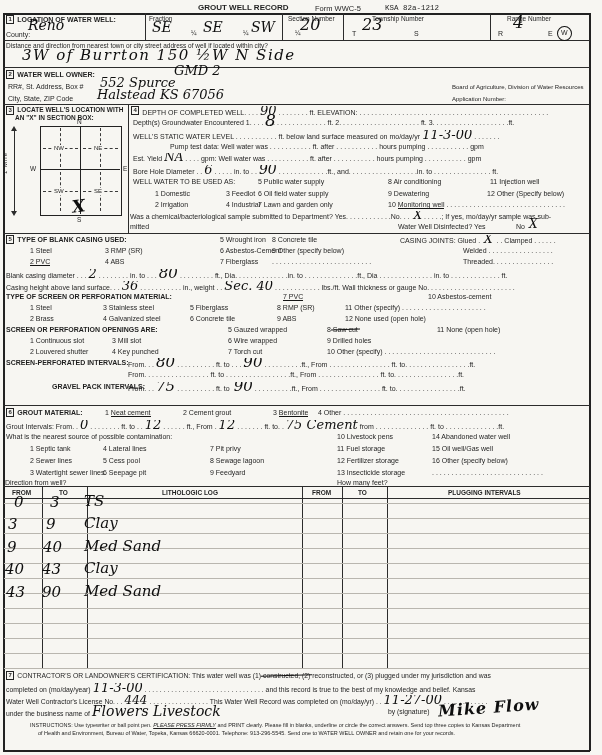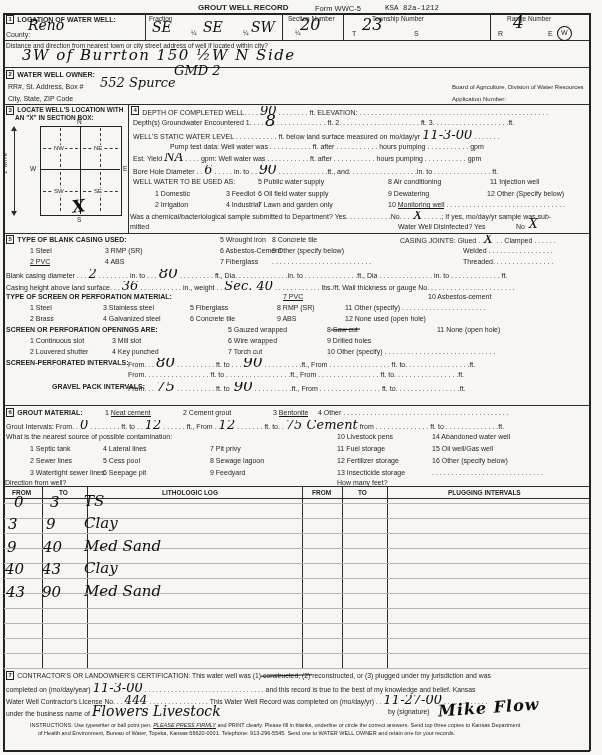--- a/index.html
+++ b/index.html
@@ -84,20 +84,21 @@
   <div class="p" style="left:557px;top:29px;"><span class="mcirc">W</span></div>
   <div class="p p65" style="left:6px;top:42px;">Distance and direction from nearest town or city street address of well if located within city?</div>
   <div class="hd abs s15" style="left:22px;top:46px;letter-spacing:1.5px;">3W of Burrton 150 ½W N Side</div>
 
   <div class="p b" style="left:6px;top:70px;"><span class="nb">2</span><span>WATER WELL OWNER:</span></div>
   <div class="hd abs s13" style="left:174px;top:63px;">GMD 2</div>
   <div class="p" style="left:8px;top:82px;">RR#, St. Address, Box #</div>
   <div class="hd abs s13" style="left:100px;top:75px;">552 Spurce</div>
   <div class="p p6" style="left:452px;top:83px;">Board of Agriculture, Division of Water Resources</div>
   <div class="p" style="left:8px;top:94px;">City, State, ZIP Code</div>
+  <div class="hd abs s13" style="left:97px;top:87px;">Halstead KS 67056</div>
   <div class="p p6" style="left:452px;top:95px;">Application Number:</div>
 
   <div class="p b p65" style="left:6px;top:106px;"><span class="nb">3</span><span>LOCATE WELL'S LOCATION WITH</span></div>
   <div class="p b p65" style="left:15px;top:114px;">AN "X" IN SECTION BOX:</div>
 
   <div style="position:absolute;left:40px;top:126px;width:80px;height:88px;border:1.4px solid #222;"></div>
   <div class="lv" style="left:80px;top:126px;height:88px;background:#222;width:1.4px;"></div>
   <div class="lh" style="left:40px;top:169px;width:80px;background:#222;height:1.4px;"></div>
   <div class="dh" style="left:43px;top:148px;width:35px;"></div>
   <div class="dh" style="left:83px;top:148px;width:35px;"></div>

